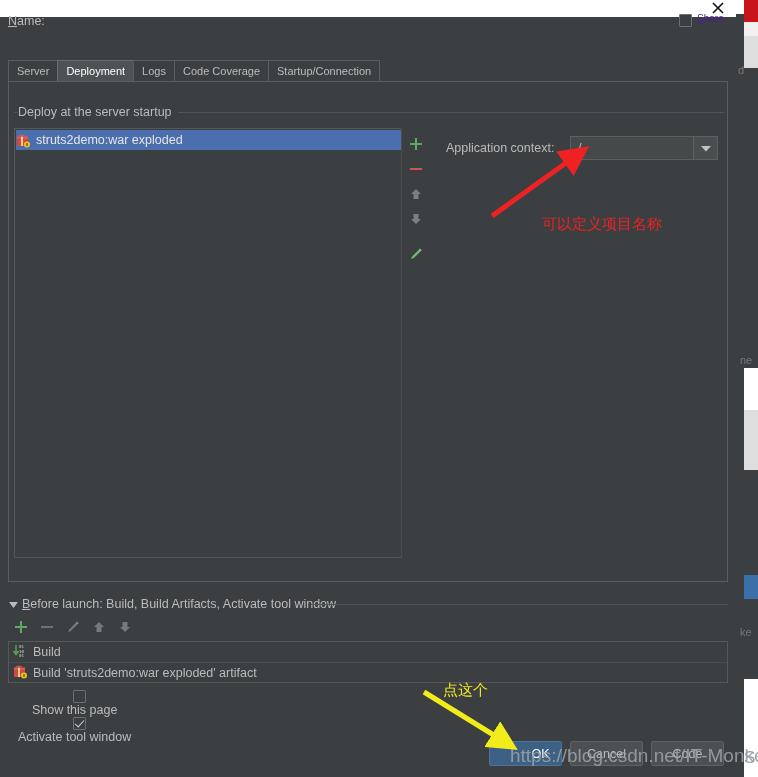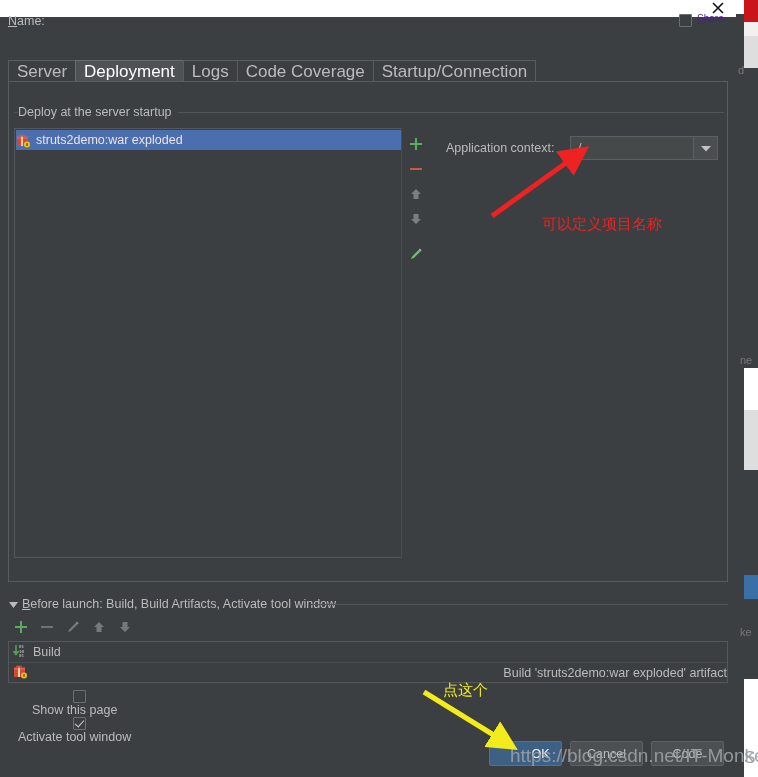--- a/index.html
+++ b/index.html
@@ -62,21 +62,21 @@
     position: absolute; left: 679px; top: 6px; width: 13px; height: 13px;
     background: #3c3f41; border: 1px solid #6b6f70; border-radius: 1px;
   }
   .share-label { position: absolute; left: 697px; top: 5px; font-size: 10px; color: #4c1d95; }
 
   
   .tabs { position: absolute; left: 8px; top: 60px; height: 22px; display: flex; }
   .tab {
     height: 22px; line-height: 21px; padding: 0 8px;
     border: 1px solid #5a5d5e; border-bottom: none;
-    background: #3c3f41; color: #bbbbbb; font-size: 17px;
+    background: #3c3f41; color: #bbbbbb; font-size: 11px;
     margin-right: -1px; cursor: pointer; white-space: nowrap;
   }
   .tab.selected { background: #4e5254; color: #ffffff; border-color: #6a6e70; }
 
   .tab-underline {
     position: absolute; left: 8px; top: 81px; width: 720px; height: 1px; background: #5a5d5e;
   }
 
   
   .panel {
@@ -137,21 +137,21 @@
   .bl-line { position: absolute; left: 311px; top: 604px; width: 417px; height: 1px; background: #525557; }
 
   .bl-toolbar { position: absolute; left: 8px; top: 614px; width: 140px; height: 26px; display: flex; }
   .bl-tb-btn { width: 26px; height: 26px; display: flex; align-items: center; justify-content: center; cursor: pointer; }
 
   .bl-list {
     position: absolute; left: 8px; top: 641px; width: 720px; height: 42px;
     background: #3c3f41; border: 1px solid #555859;
   }
   .bl-item { height: 20px; display: flex; align-items: center; padding-left: 4px; cursor: pointer; }
-  .bl-item + .bl-item { border-top: 1px solid #4a4d4e; justify-content: space-between; }
+  .bl-item + .bl-item { border-top: 1px solid #4a4d4e; }
   .bl-item-label { color: #bbbbbb; font-size: 12.5px; margin-left: 5px; }
 
   .chk-row { position: absolute; left: 12px; top: 690px; display: flex; align-items: center; flex-direction: column; }
   .chk {
     width: 13px; height: 13px; border: 1px solid #6b6f70; background: #3c3f41;
     border-radius: 1px; position: relative; cursor: pointer; flex: none;
   }
   .chk.checked::after {
     content: ""; position: absolute; left: 3px; top: 0px; width: 4px; height: 8px;
     border: solid #cfcfcf; border-width: 0 1.6px 1.6px 0; transform: rotate(42deg);

